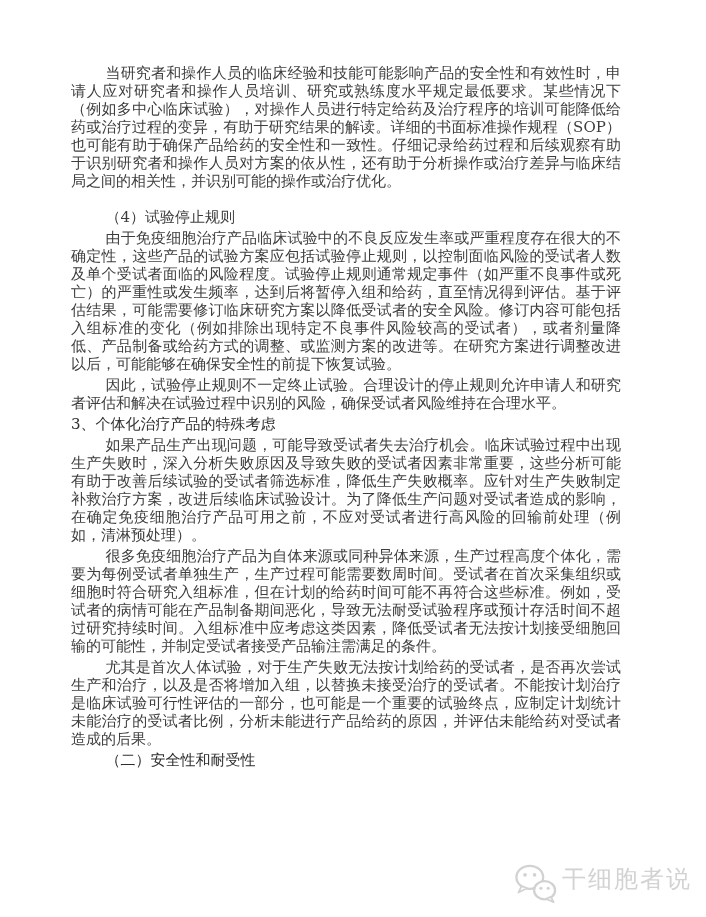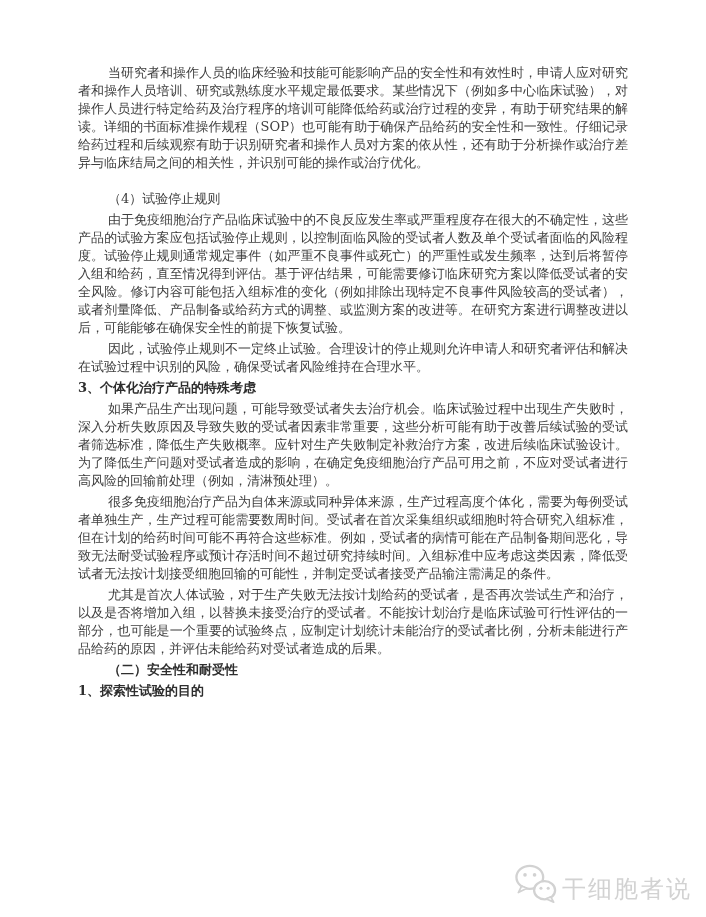--- a/index.html
+++ b/index.html
@@ -9,51 +9,51 @@
   body {
     width: 706px;
     height: 917px;
     background: #ffffff;
     position: relative;
     overflow: hidden;
     font-family: "DejaVu Serif", "Liberation Serif", serif;
   }
   .doc {
     position: absolute;
-    left: 78px;
+    left: 71px;
     top: 64px;
     width: 550px;
     color: #3d3d3d;
-    font-size: 13px;
+    font-size: 15px;
     line-height: 18px;
   }
   .para {
     margin: 0 0 3px 0;
     text-indent: 2.3em;
     text-align: justify;
     text-justify: inter-ideograph;
   }
   .sub-head {
     margin: 18px 0 3px 0;
     text-indent: 2.3em;
   }
   .bold-head {
     margin: 2px 0 3px 0;
-    font-weight: bold;
+    font-weight: normal;
     color: #2e2e2e;
   }
   .bold-head.indent {
     text-indent: 2.3em;
   }
   .watermark {
     position: absolute;
     right: 14px;
     bottom: 12px;
     display: flex;
-    align-items: flex-end;
+    align-items: flex-start;
     gap: 3px;
     color: #d2d2d2;
   }
   .watermark-icon {
     width: 46px;
     height: 42px;
     display: block;
   }
   .watermark-label {
     font-family: "DejaVu Sans", "Liberation Sans", sans-serif;
@@ -69,21 +69,20 @@
 <main class="doc">
   <p class="para">当研究者和操作人员的临床经验和技能可能影响产品的安全性和有效性时，申请人应对研究者和操作人员培训、研究或熟练度水平规定最低要求。某些情况下（例如多中心临床试验），对操作人员进行特定给药及治疗程序的培训可能降低给药或治疗过程的变异，有助于研究结果的解读。详细的书面标准操作规程（SOP）也可能有助于确保产品给药的安全性和一致性。仔细记录给药过程和后续观察有助于识别研究者和操作人员对方案的依从性，还有助于分析操作或治疗差异与临床结局之间的相关性，并识别可能的操作或治疗优化。</p>
   <p class="sub-head">（4）试验停止规则</p>
   <p class="para">由于免疫细胞治疗产品临床试验中的不良反应发生率或严重程度存在很大的不确定性，这些产品的试验方案应包括试验停止规则，以控制面临风险的受试者人数及单个受试者面临的风险程度。试验停止规则通常规定事件（如严重不良事件或死亡）的严重性或发生频率，达到后将暂停入组和给药，直至情况得到评估。基于评估结果，可能需要修订临床研究方案以降低受试者的安全风险。修订内容可能包括入组标准的变化（例如排除出现特定不良事件风险较高的受试者），或者剂量降低、产品制备或给药方式的调整、或监测方案的改进等。在研究方案进行调整改进以后，可能能够在确保安全性的前提下恢复试验。</p>
   <p class="para">因此，试验停止规则不一定终止试验。合理设计的停止规则允许申请人和研究者评估和解决在试验过程中识别的风险，确保受试者风险维持在合理水平。</p>
   <p class="bold-head">3、个体化治疗产品的特殊考虑</p>
   <p class="para">如果产品生产出现问题，可能导致受试者失去治疗机会。临床试验过程中出现生产失败时，深入分析失败原因及导致失败的受试者因素非常重要，这些分析可能有助于改善后续试验的受试者筛选标准，降低生产失败概率。应针对生产失败制定补救治疗方案，改进后续临床试验设计。为了降低生产问题对受试者造成的影响，在确定免疫细胞治疗产品可用之前，不应对受试者进行高风险的回输前处理（例如，清淋预处理）。</p>
   <p class="para">很多免疫细胞治疗产品为自体来源或同种异体来源，生产过程高度个体化，需要为每例受试者单独生产，生产过程可能需要数周时间。受试者在首次采集组织或细胞时符合研究入组标准，但在计划的给药时间可能不再符合这些标准。例如，受试者的病情可能在产品制备期间恶化，导致无法耐受试验程序或预计存活时间不超过研究持续时间。入组标准中应考虑这类因素，降低受试者无法按计划接受细胞回输的可能性，并制定受试者接受产品输注需满足的条件。</p>
   <p class="para">尤其是首次人体试验，对于生产失败无法按计划给药的受试者，是否再次尝试生产和治疗，以及是否将增加入组，以替换未接受治疗的受试者。不能按计划治疗是临床试验可行性评估的一部分，也可能是一个重要的试验终点，应制定计划统计未能治疗的受试者比例，分析未能进行产品给药的原因，并评估未能给药对受试者造成的后果。</p>
   <p class="bold-head indent">（二）安全性和耐受性</p>
-  <p class="bold-head">1、探索性试验的目的</p>
 </main>
 
 <div class="watermark">
   <svg class="watermark-icon" viewBox="0 0 48 44" xmlns="http://www.w3.org/2000/svg" aria-hidden="true">
 
     <ellipse cx="17.5" cy="15" rx="14" ry="12" fill="#ffffff" stroke="#d2d2d2" stroke-width="2.4"></ellipse>
     <path d="M9 24 L5.5 31 L14.5 26.5 Z" fill="#ffffff" stroke="#d2d2d2" stroke-width="1.8" stroke-linejoin="round"></path>
     <circle cx="12.5" cy="12.5" r="1.9" fill="#d2d2d2"></circle>
     <circle cx="22.5" cy="12.5" r="1.9" fill="#d2d2d2"></circle>
 

